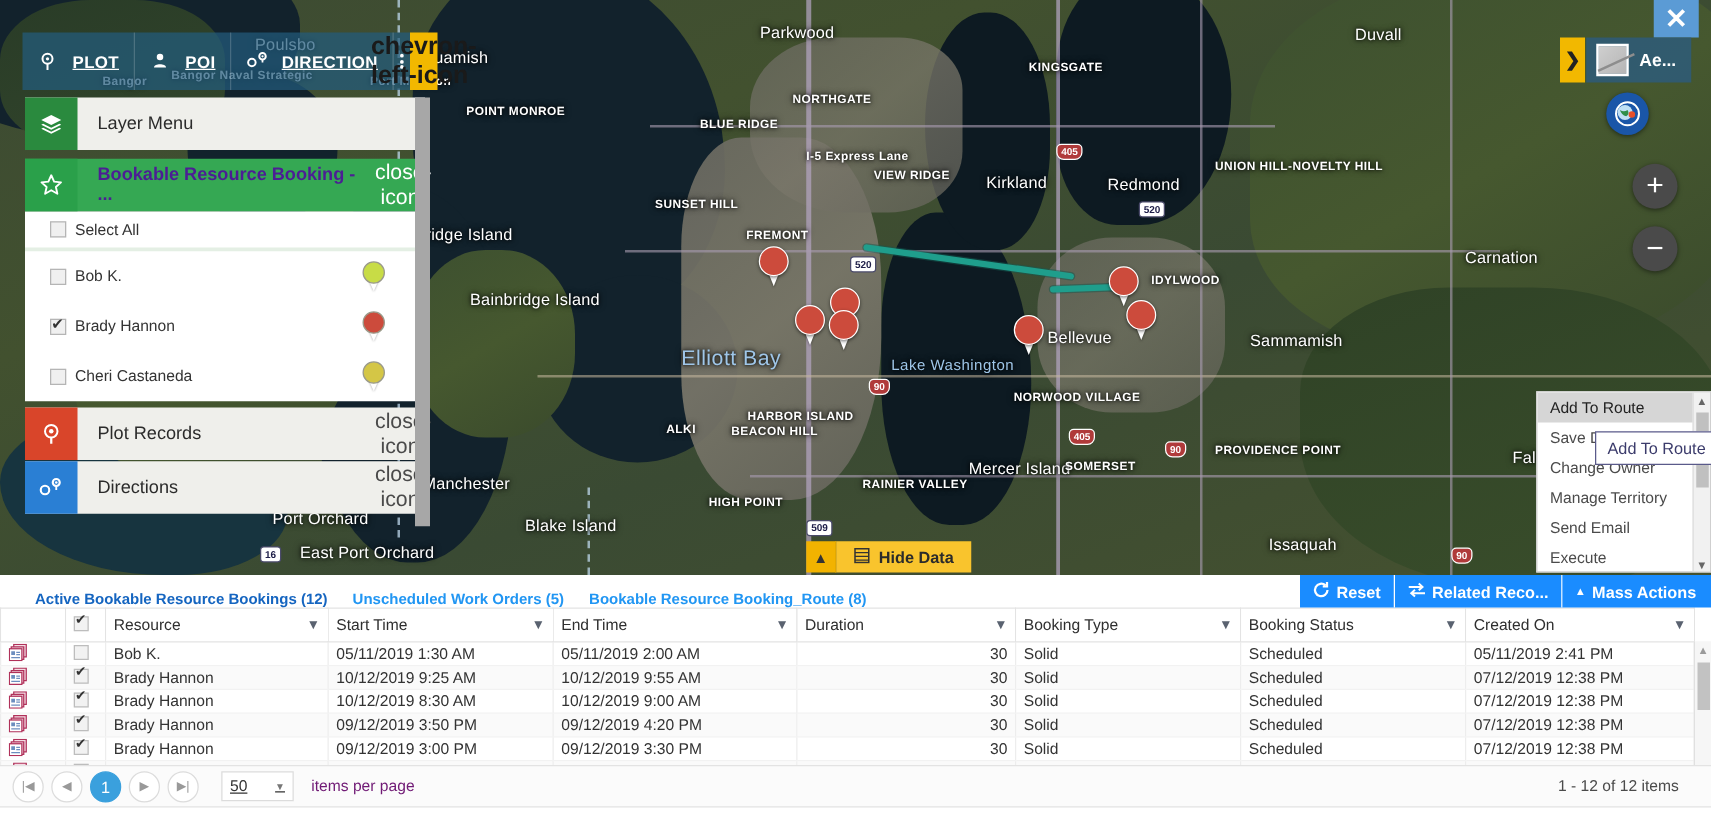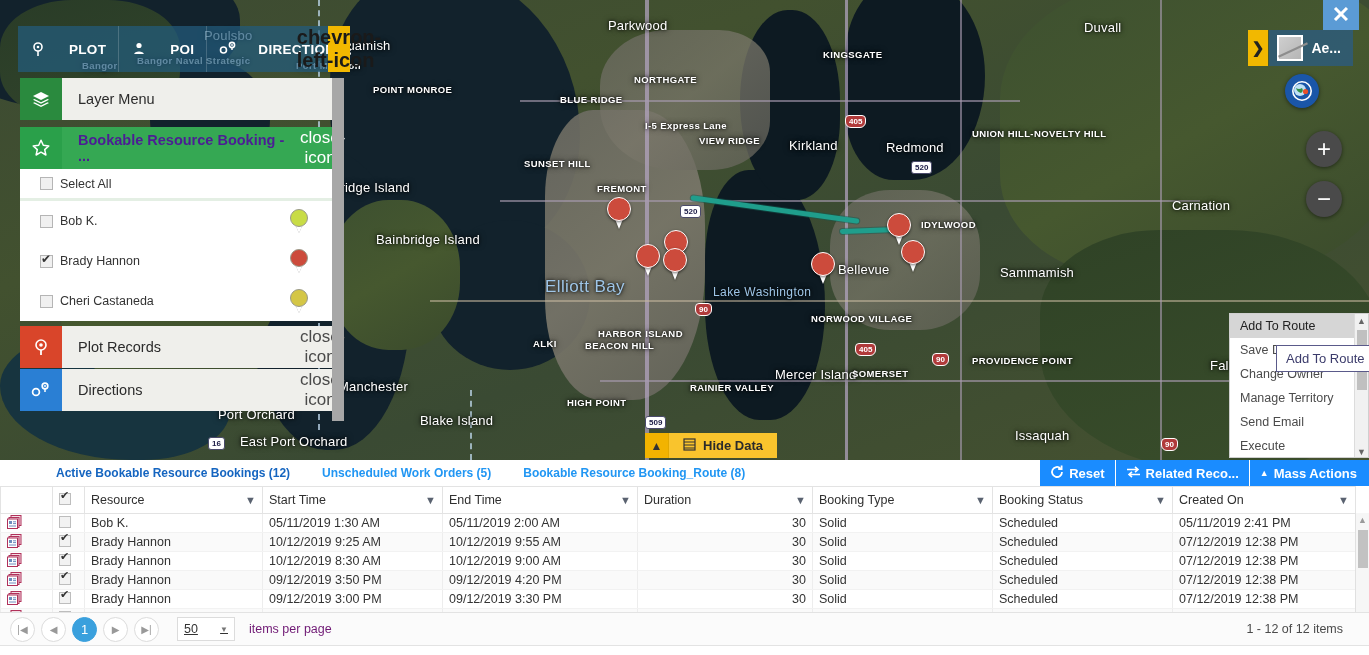--- a/index.html
+++ b/index.html
@@ -79,23 +79,23 @@
     filter: drop-shadow(0 1px 1px rgba(0,0,0,.4));
   }
 
   
   #toolbar {
     position: absolute; left: 18px; top: 26px; height: 46px; width: 310px;
     background: rgba(35,92,125,.72);
     display: flex; align-items: center; color: #fff;
   }
   .tb-btn {
-    display: flex; align-items: center; gap: 23px; height: 100%;
+    display: flex; align-items: center; gap: 12px; height: 100%;
     padding: 0 12px; font-size: 13.5px; font-weight: bold; cursor: pointer;
-    letter-spacing: .3px; border-right: 1px solid rgba(255,255,255,.18);
+    letter-spacing: .3px; border-right: 1px solid rgba(255,255,255,.18); text-decoration: underline;
   }
   .tb-btn:last-child { border-right: none; }
   .tb-ico { width: 16px; height: 16px; display:inline-block; }
   .tb-kebab { width: 28px; display:flex; align-items:center; justify-content:center; cursor:pointer;}
   .kd { width:3px;height:3px;background:#fff;border-radius:50%;margin:1.5px 0;}
   #tb-collapse {
     position: absolute; left: 328px; top: 26px; width: 22px; height: 46px;
     background: #f2b800; color: #1a1a1a; display:flex; align-items:center; justify-content:center;
     font-size: 20px; font-weight: bold; cursor: pointer;
   }
@@ -210,21 +210,21 @@
     width: 24px; background: #f2b300; color:#333; display:flex;align-items:center;justify-content:center;
     font-size: 12px; border-right: 1px solid #e2a800;
   }
   #hide-data .lbl {
     background: #f9c42d; color:#2b2b2b; font-size: 13px; font-weight: 600;
     display:flex; align-items:center; gap:7px; padding: 0 14px;
   }
 
   
   #grid { position: absolute; left: 0; top: 460px; width: 1369px; height: 195px; background: #fff; }
-  #grid-tabs { display:flex; align-items:center; height: 26px; padding-left: 56px; gap: 32px;
+  #grid-tabs { display:flex; align-items:flex-end; height: 26px; padding-left: 28px; gap: 20px;
      font-size: 12px; font-weight: bold; }
   .gtab { color: #2196f3; cursor: pointer; }
   .gtab.active { color: #1565c0; }
   #grid-actions { position: absolute; right: 0; top: 0; display:flex; height: 26px; }
   .gabtn {
     background: #1a8cff; color: #fff; font-size: 13px; font-weight: bold;
     display:flex; align-items:center; gap:5px; padding: 0 10px; cursor:pointer;
     border-right: 1px solid #fff;
   }
   .gabtn:last-child { border-right: none; padding-right: 12px; }

